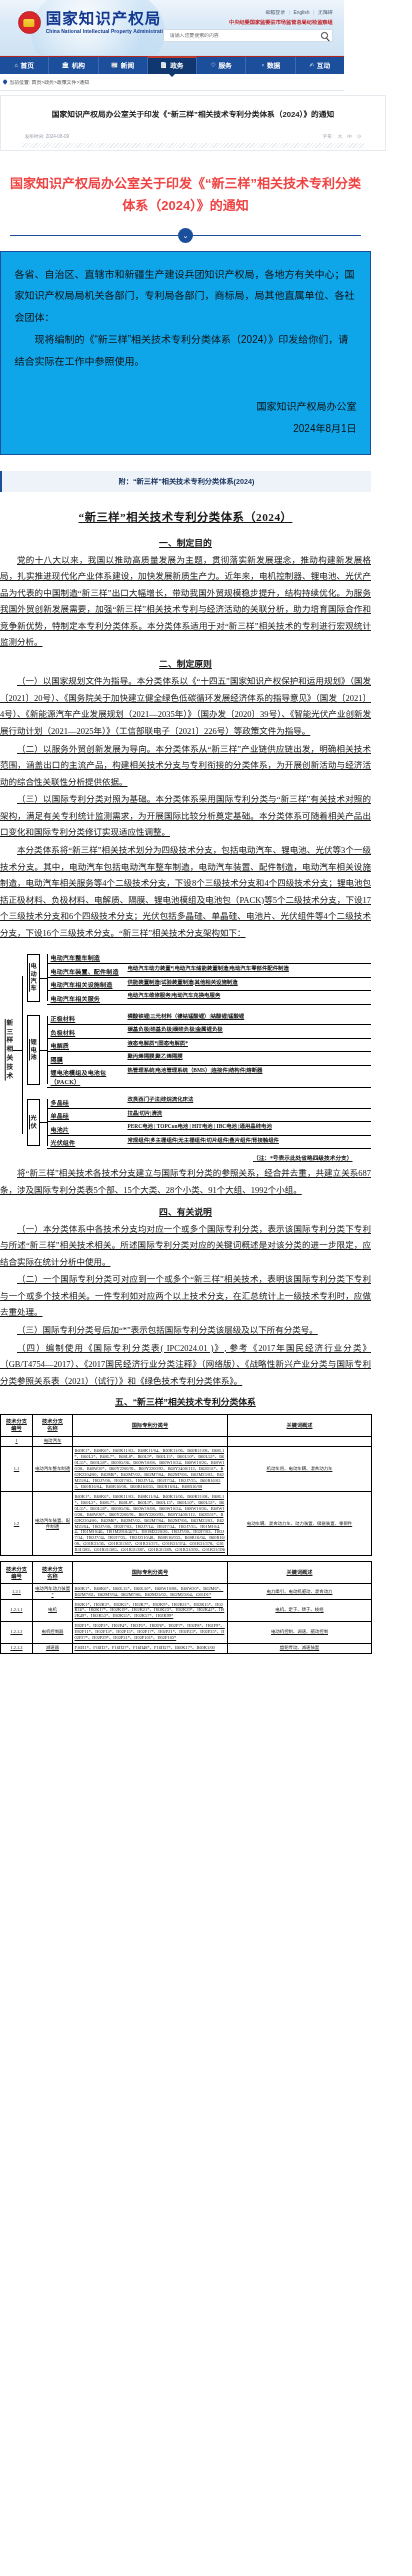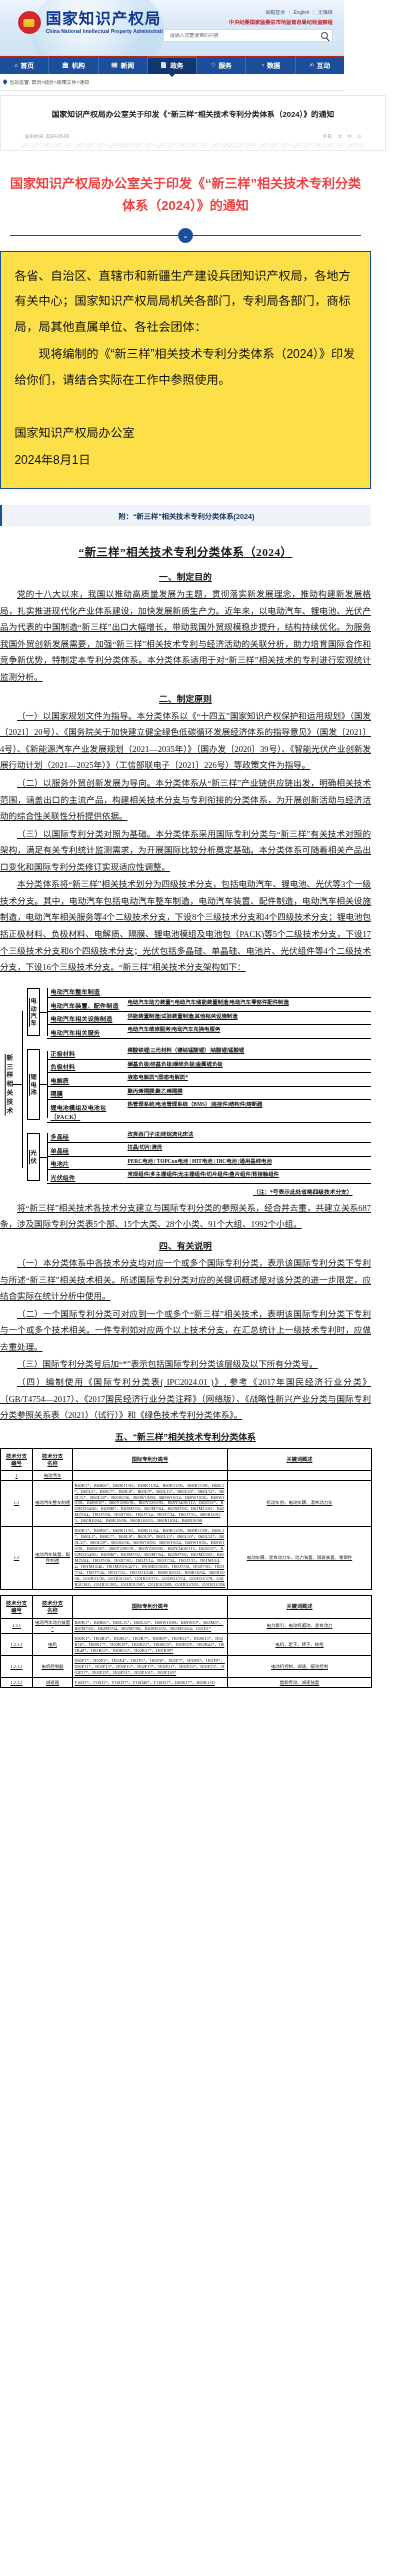--- a/index.html
+++ b/index.html
@@ -95,26 +95,26 @@
   }
   .divider-row { position:relative; height:15.5px; margin:11.3px 0 8.2px; }
   .divider-row:before{
     content:""; position:absolute; left:10.3px; right:10.3px; top:7.2px; height:1.5px; background:#1b4f9c;
   }
   .chev {
     position:absolute; left:50%; top:0; margin-left:-7.7px; width:15.5px;height:15.5px;border-radius:50%;
     background:#1b4f9c; color:#fff; font-size:7.2px; display:flex;align-items:center;justify-content:center;
   }
   .notice-box {
-    border:0.5px solid #1b4f9c; background:#fde047; padding:11.3px 13.4px 13.4px;
-    font-size:12px; line-height:2.15; color:#111; font-family:"Liberation Sans",sans-serif;
+    border:0.5px solid #1b4f9c; background:#0ea5e9; padding:11.3px 13.4px 13.4px;
+    font-size:10px; line-height:2.15; color:#111; font-family:"Liberation Sans",sans-serif;
   }
   .notice-box p { margin:0 0 1px; }
   .indent2 { text-indent:2em; }
-  .right { text-align:left; }
+  .right { text-align:right; }
 
   .attach-bar {
     margin:15.5px 0 0; background:#eef3fa; border-left:2.6px solid #1b4f9c;
     padding:5.7px 7.2px; font-size:7.2px; font-weight:bold; color:#16325c;text-align:center;
   }
 
   
   .odoc { font-family:"Liberation Serif", "DejaVu Serif", serif; padding-top:3px;text-decoration:underline;}
   .odoc h2.doc-h {
     text-align:center; font-size:11.3px; font-weight:bold; margin:13.4px 0 11.3px; letter-spacing:0.5px;
@@ -265,21 +265,21 @@
       <p class="right">2024年8月1日</p>
     </div>
 
     <div class="attach-bar">附：“新三样”相关技术专利分类体系(2024)</div>
 
     <div class="odoc">
 
       <h2 class="doc-h">“新三样”相关技术专利分类体系（2024）</h2>
 
       <h3>一、制定目的</h3>
-      <p class="ind">党的十八大以来，我国以推动高质量发展为主题，贯彻落实新发展理念，推动构建新发展格局，扎实推进现代化产业体系建设，加快发展新质生产力。近年来，以电动汽车、锂电池、光伏产品为代表的中国制造“新三样”出口大幅增长，带动我国外贸规模稳步提升，结构持续优化。为服务我国外贸创新发展需要，加强“新三样”相关技术专利与经济活动的关联分析，助力培育国际合作和竞争新优势，特制定本专利分类体系。本分类体系适用于对“新三样”相关技术的专利进行宏观统计监测分析。</p>
+      <p class="ind">党的十八大以来，我国以推动高质量发展为主题，贯彻落实新发展理念，推动构建新发展格局，扎实推进现代化产业体系建设，加快发展新质生产力。近年来，电机控制器、锂电池、光伏产品为代表的中国制造“新三样”出口大幅增长，带动我国外贸规模稳步提升，结构持续优化。为服务我国外贸创新发展需要，加强“新三样”相关技术专利与经济活动的关联分析，助力培育国际合作和竞争新优势，特制定本专利分类体系。本分类体系适用于对“新三样”相关技术的专利进行宏观统计监测分析。</p>
 
       <h3>二、制定原则</h3>
       <p class="ind">（一）以国家规划文件为指导。本分类体系以《“十四五”国家知识产权保护和运用规划》（国发〔2021〕20号）、《国务院关于加快建立健全绿色低碳循环发展经济体系的指导意见》（国发〔2021〕4号）、《新能源汽车产业发展规划（2021—2035年）》（国办发〔2020〕39号）、《智能光伏产业创新发展行动计划（2021—2025年）》（工信部联电子〔2021〕226号）等政策文件为指导。</p>
       <p class="ind">（二）以服务外贸创新发展为导向。本分类体系从“新三样”产业链供应链出发，明确相关技术范围，涵盖出口的主流产品，构建相关技术分支与专利衔接的分类体系，为开展创新活动与经济活动的综合性关联性分析提供依据。</p>
       <p class="ind">（三）以国际专利分类对照为基础。本分类体系采用国际专利分类与“新三样”有关技术对照的架构，满足有关专利统计监测需求，为开展国际比较分析奠定基础。本分类体系可随着相关产品出口变化和国际专利分类修订实现适应性调整。</p>
 
       <p class="ind">本分类体系将“新三样”相关技术划分为四级技术分支，包括电动汽车、锂电池、光伏等3个一级技术分支。其中，电动汽车包括电动汽车整车制造，电动汽车装置、配件制造，电动汽车相关设施制造，电动汽车相关服务等4个二级技术分支，下设8个三级技术分支和4个四级技术分支；锂电池包括正极材料、负极材料、电解质、隔膜、锂电池模组及电池包（PACK)等5个二级技术分支，下设17个三级技术分支和6个四级技术分支；光伏包括多晶硅、单晶硅、电池片、光伏组件等4个二级技术分支，下设16个三级技术分支。“新三样”相关技术分支架构如下：</p>
 
       <div class="tree-wrap">
         <div class="tree">

